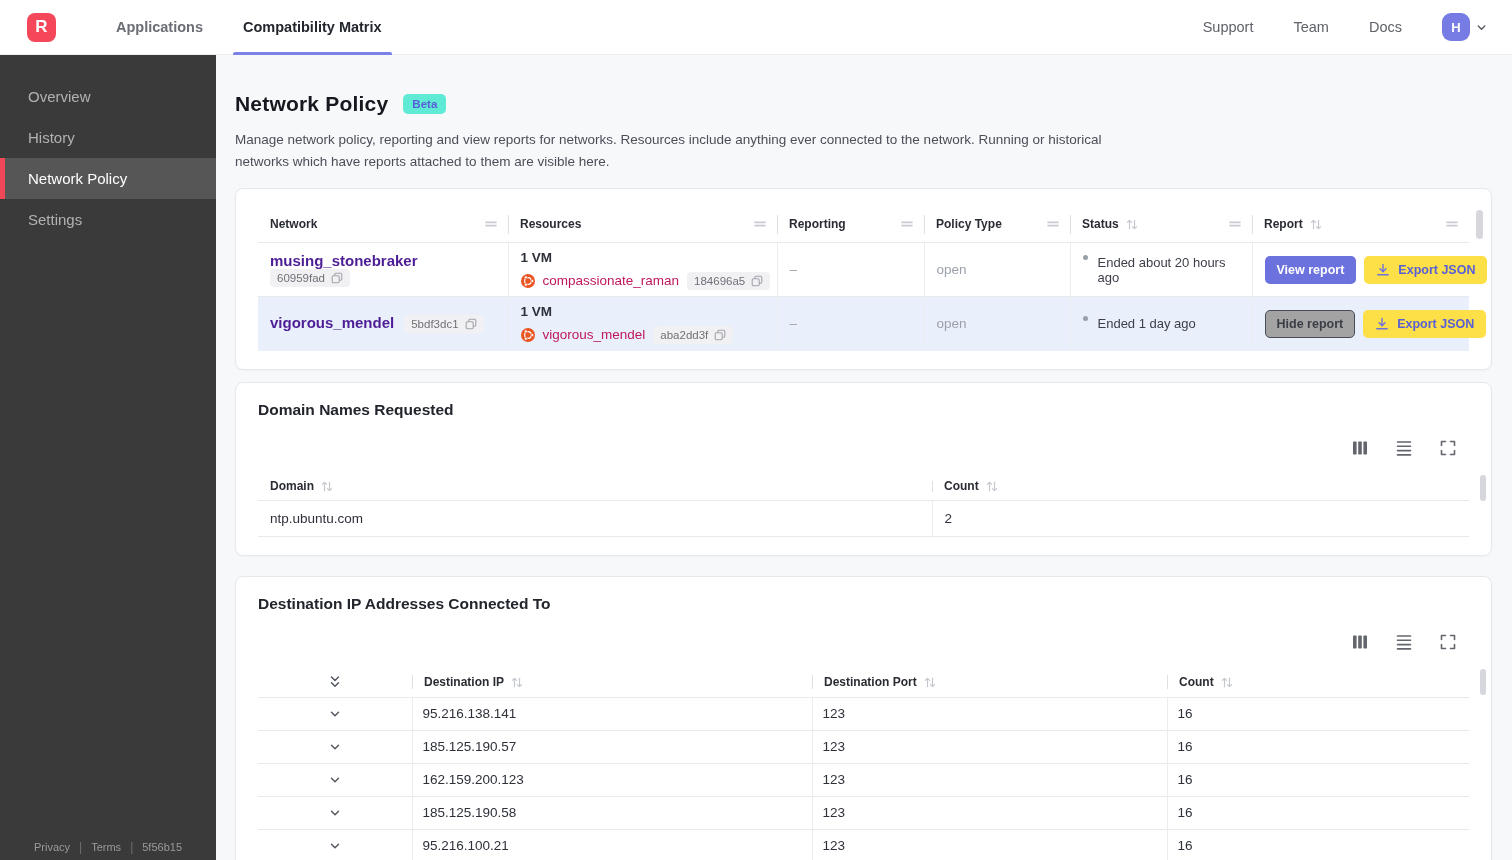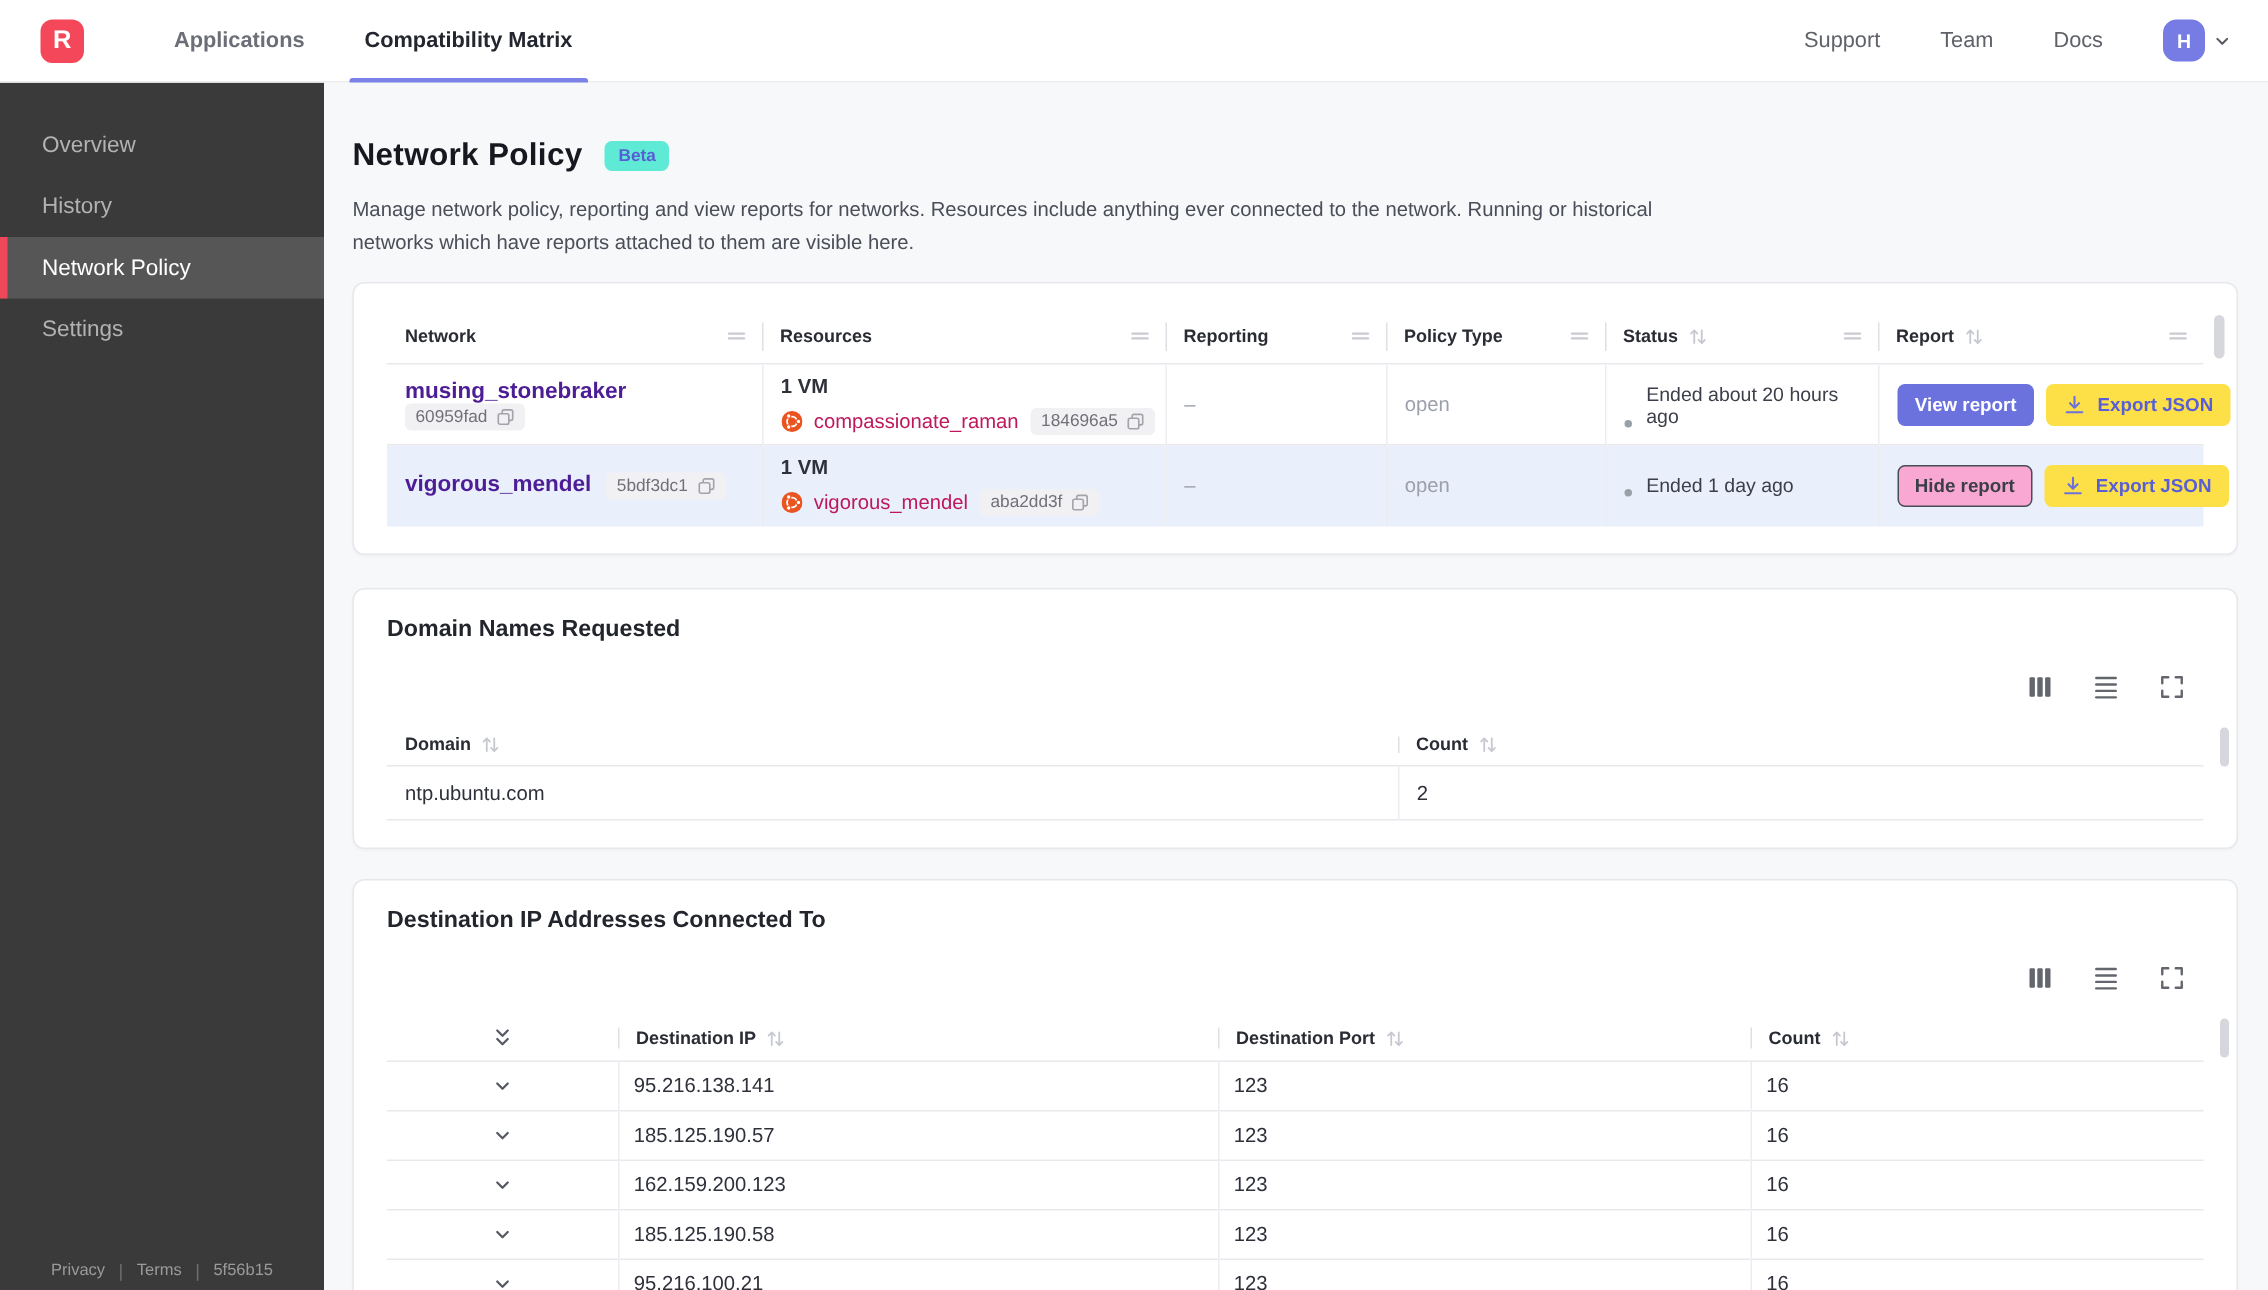--- a/index.html
+++ b/index.html
@@ -38,21 +38,21 @@
   .main { flex:1; overflow:hidden; padding:0 20px 0 19px; }
 
   
   .page-head { margin-top:37px; display:flex; align-items:center; gap:15px; }
   .page-title { font-size:21px; font-weight:bold; color:#17171f; letter-spacing:.2px; }
   .beta-badge { background:#5eead4; color:#585fd6; font-size:11.5px; font-weight:bold;
                 padding:4px 9px; border-radius:5px; }
   .page-desc { margin-top:13px; font-size:13.5px; line-height:1.65; color:#4b4e58; max-width:885px; }
 
   
-  .card { background:#fff; border:1px solid #e7e8ec; border-radius:8px; margin-top:22px;
+  .card { background:#fff; border:1px solid #e7e8ec; border-radius:8px; margin-top:12px;
           padding:18px 22px; box-shadow:0 1px 2px rgba(20,20,40,.03); }
   .card.first { margin-top:14px; padding:18px 22px; }
   .card-title { font-size:15.5px; font-weight:bold; color:#23252d; }
   .card-toolbar { display:flex; justify-content:flex-end; gap:26px; margin:20px 12px 16px 0; }
   .tool-icon { cursor:pointer; display:inline-flex; }
 
   
   table { border-collapse:collapse; width:100%; table-layout:fixed; }
   th { text-align:left; font-size:12px; color:#2a2c34; font-weight:bold; position:relative; }
   td { font-size:13.5px; color:#2e313a; }
@@ -70,28 +70,28 @@
   .t1-scrollthumb { position:absolute; right:-14px; top:3px; width:7px; height:29px;
                     background:#d6d7dc; border-radius:4px; cursor:pointer; }
   .net-name { font-weight:bold; font-size:15px; color:#4c1d95; margin-right:10px; }
   .chip { display:inline-flex; align-items:center; gap:6px; background:#f1f1f4; color:#707178;
           font-size:11.5px; padding:3px 7px; border-radius:4px; white-space:nowrap; }
   .chip .copy { display:inline-flex; cursor:pointer; }
   .vm-line { font-weight:bold; font-size:13.5px; margin-bottom:7px; }
   .res-line { display:flex; align-items:center; gap:8px; }
   .res-name { font-size:13.5px; color:#be185d; }
   .muted { color:#9ba0ab; }
-  .status-cell { display:flex; align-items:flex-end; gap:10px; color:#3c3f49; font-size:13px; }
+  .status-cell { display:flex; align-items:flex-start; gap:10px; color:#3c3f49; font-size:13px; }
   .status-dot { width:5px; height:5px; border-radius:50%; background:#9aa0a8; flex-shrink:0; }
   .report-cell { display:flex; align-items:center; gap:8px; }
   .btn { font-size:12.5px; font-weight:bold; border-radius:5px; padding:7px 12px; cursor:pointer;
          display:inline-flex; align-items:center; gap:8px; border:none; white-space:nowrap;
          font-family:"Liberation Sans", sans-serif; }
   .btn-primary { background:#6b71dd; color:#fff; }
-  .btn-outline { background:#f9a8d4; color:#3b3e46; border:1px solid #4a4d55; padding:6px 11px; }
+  .btn-outline { background:#a3a3a3; color:#3b3e46; border:1px solid #4a4d55; padding:6px 11px; }
   .btn-soft { background:#fde047; color:#585fd6; }
   .btn-soft svg { color:#6b71dd; }
 
   
   .t2 th { height:28px; }
   .t2 td { height:36px; border-top:1px solid #e8e9ed; border-bottom:1px solid #e8e9ed; padding:0 12px; }
   .t2 td + td, .t3 td + td { border-left:1px solid #ecedf1; }
   .t3 th { height:30px; }
   .t3 td { height:33px; border-top:1px solid #e8e9ed; padding:0 10px; }
   .t3 tr:last-child td { border-bottom:1px solid #e8e9ed; }

